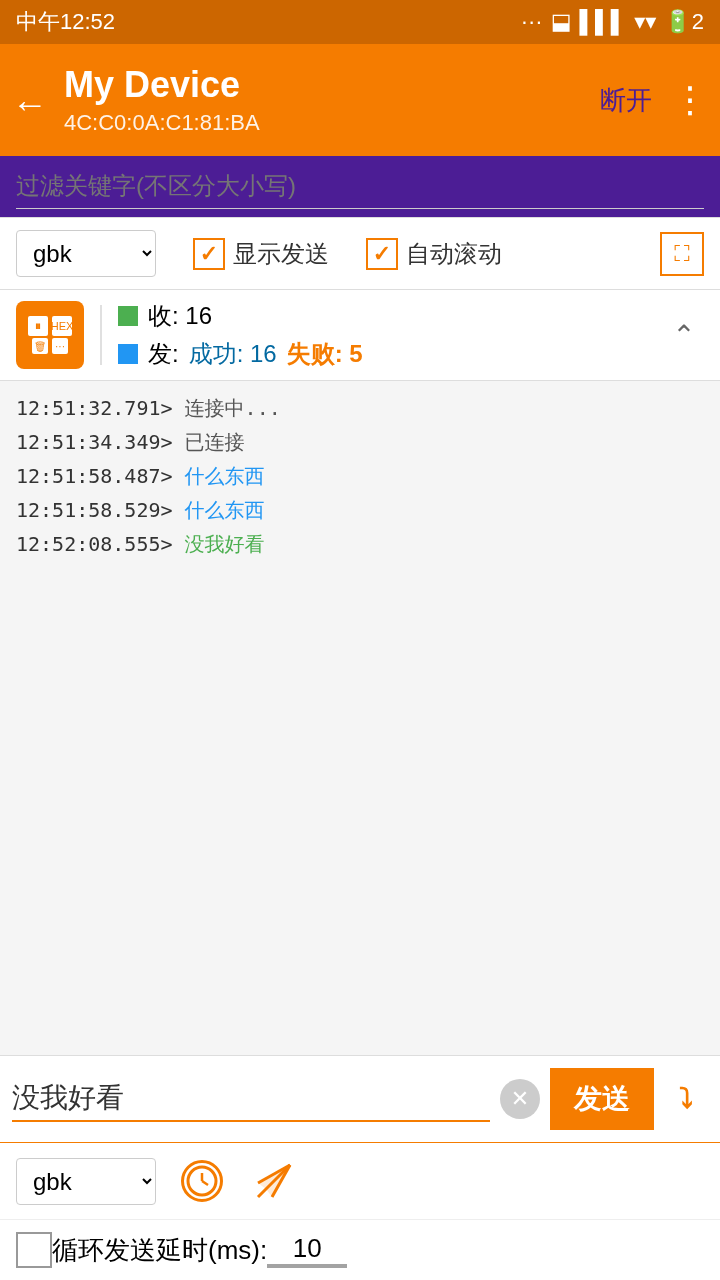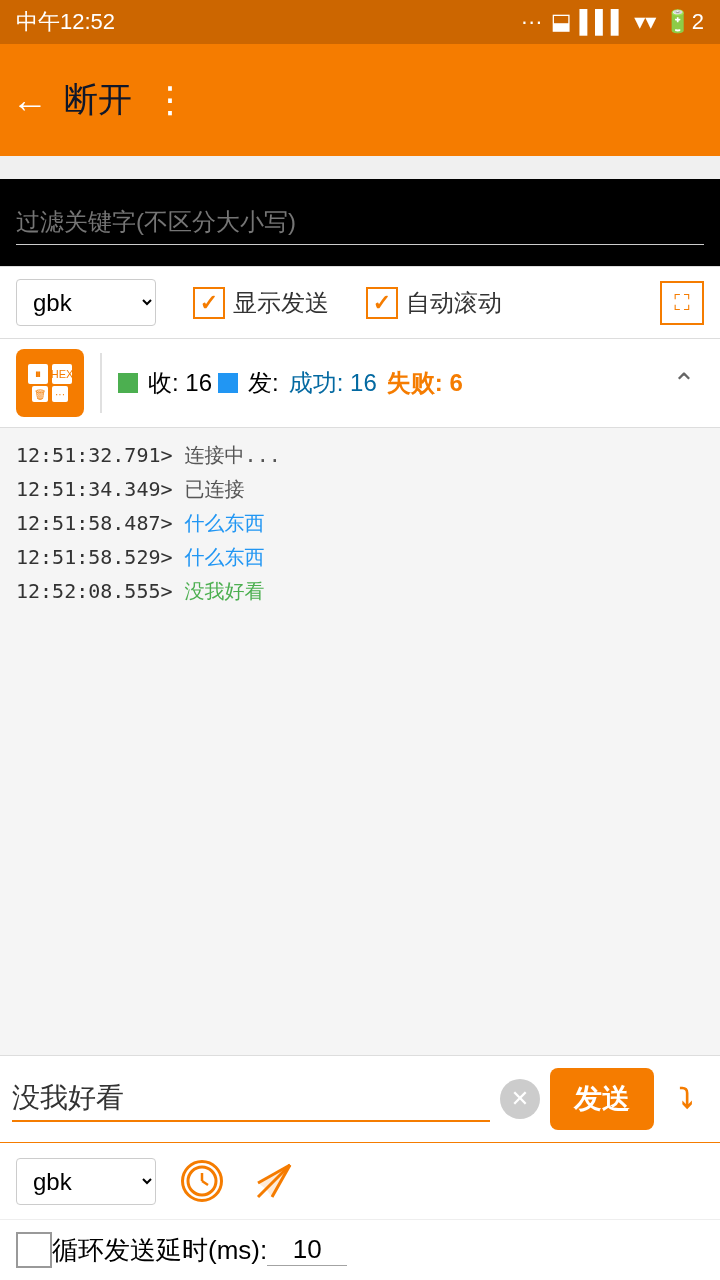--- a/index.html
+++ b/index.html
@@ -52,40 +52,39 @@
       font-size: 36px;
       font-weight: bold;
       color: white;
     }
     .app-bar .device-mac {
       font-size: 22px;
       color: rgba(255,255,255,0.9);
       margin-top: 4px;
     }
     .app-bar .disconnect-btn {
-      font-size: 34px;
-      color: #0f172a;
+      font-size: 26px;
+      color: #4c1d95;
       background: none;
       border: none;
       cursor: pointer;
       margin-right: 20px;
       font-weight: 500;
     }
     .app-bar .more-btn {
       font-size: 36px;
       color: white;
       cursor: pointer;
     }
 
     
     .filter-area {
-      background: #000000;
-      padding: 21px 16px;
+      background: #4c1d95;
+      padding: 8px 16px;
       border-bottom: 1px solid #ddd;
-      margin-top: 23px;
     }
     .filter-input {
       width: 100%;
       border: none;
       border-bottom: 1px solid #ccc;
       padding: 8px 0;
       font-size: 24px;
       color: #aaa;
       outline: none;
       background: transparent;
@@ -190,20 +189,21 @@
       height: 16px;
     }
     .divider-v {
       width: 2px;
       height: 60px;
       background: #e0e0e0;
     }
     .stats-text {
       flex: 1;
       display: flex;
+      flex-direction: column;
       gap: 6px;
     }
     .stats-row {
       display: flex;
       align-items: center;
       gap: 10px;
       font-size: 24px;
     }
     .stats-dot-green {
       width: 20px;
@@ -294,21 +294,21 @@
       font-size: 22px;
       cursor: pointer;
       display: flex;
       align-items: center;
       justify-content: center;
     }
     .send-btn {
       background: #f57c00;
       color: white;
       border: none;
-      border-radius: 8px;
+      border-radius: 0;
       padding: 12px 24px;
       font-size: 28px;
       cursor: pointer;
       font-weight: bold;
     }
     .expand-btn {
       width: 44px;
       height: 44px;
       display: flex;
       align-items: center;
@@ -372,21 +372,21 @@
     }
     .loop-checkbox {
       width: 36px;
       height: 36px;
       border: 2px solid #999;
       background: white;
       flex-shrink: 0;
     }
     .delay-input {
       border: none;
-      border-bottom: 1px solid #a3a3a3;
+      border-bottom: 4px solid #a3a3a3;
       font-size: 26px;
       width: 80px;
       outline: none;
       text-align: center;
       background: transparent;
     }
   </style>
 </head>
 <body>
 
@@ -396,20 +396,24 @@
     <span>···</span>
     <span>⬓</span>
     <span>▌▌▌</span>
     <span>▾▾</span>
     <span>🔋<span>2</span></span>
   </div>
 </div>
 
 <div class="app-bar">
   <div class="back-btn">←</div>
+  <div class="title-area">
+    <div class="device-name">My Device</div>
+    <div class="device-mac">4C:C0:0A:C1:81:BA</div>
+  </div>
   <button class="disconnect-btn">断开</button>
   <div class="more-btn">⋮</div>
 </div>
 
 <div class="filter-area">
   <input class="filter-input" type="text" placeholder="过滤关键字(不区分大小写)" style="">
 </div>
 
 <div class="controls-bar">
   <select class="encoding-select">
@@ -452,21 +456,21 @@
   <div class="divider-v"></div>
   <div class="stats-text">
     <div class="stats-row">
       <div class="stats-dot-green"></div>
       <span>收: 16</span>
     </div>
     <div class="stats-row">
       <div class="stats-dot-blue"></div>
       <span>发:</span>
       <span class="stats-success">成功: 16</span>
-      <span class="stats-fail">失败: 6</span>
+      <span class="stats-fail">失败: 5</span>
     </div>
   </div>
   <div class="collapse-btn">⌃</div>
 </div>
 
 <div class="log-area">
   <div class="log-entry">
     <span class="log-time">12:51:32.791&gt;</span>
     <span class="log-msg-gray"> 连接中...</span>
   </div>

